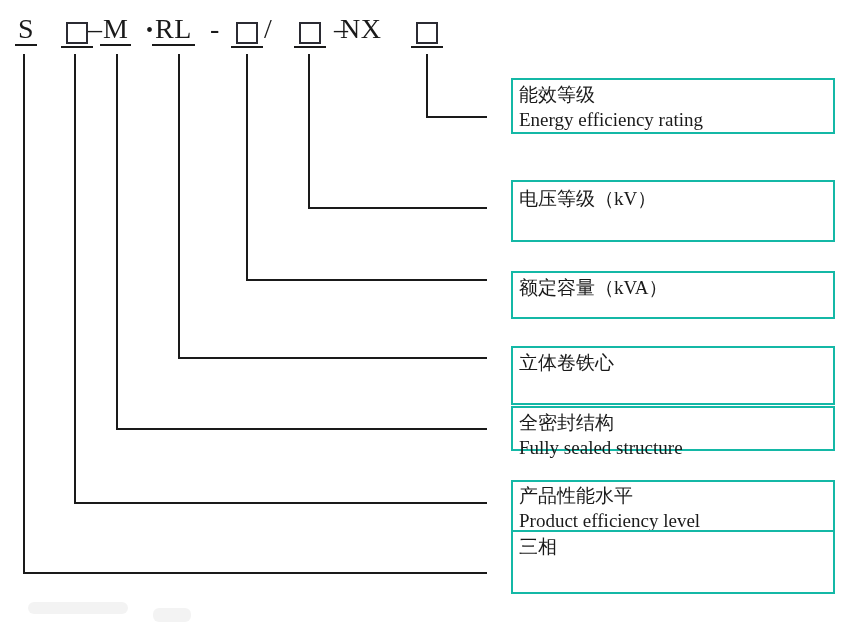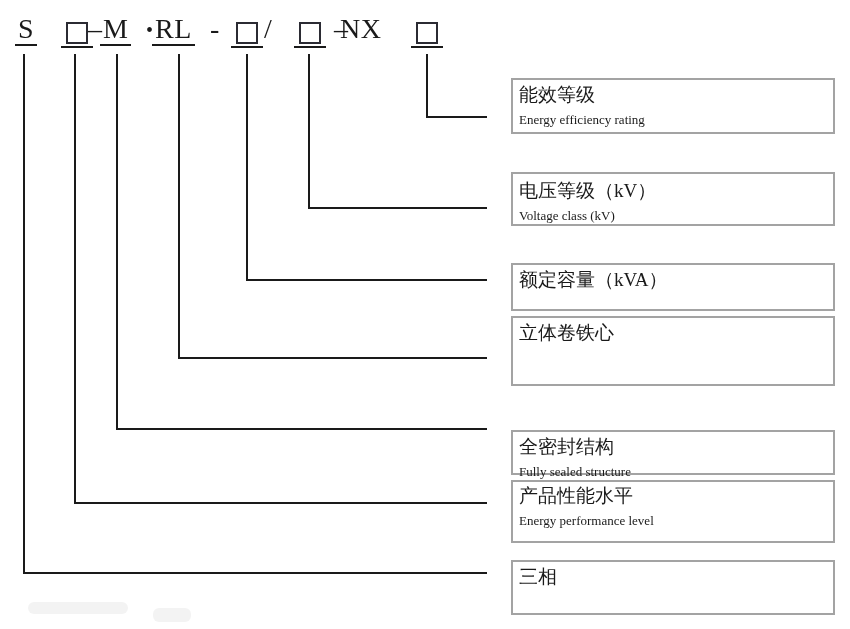--- a/index.html
+++ b/index.html
@@ -13,24 +13,24 @@
   .tok{
     position:absolute;top:14px;display:inline-block;
     font-size:28px;line-height:30px;white-space:nowrap;letter-spacing:0.5px;
   }
   .u{border-bottom:2px solid #1a1a1a;padding:0 3px;}
   .boxtok{width:26px;text-align:center;}
   .sq{display:block;width:18px;height:18px;border:2px solid #2b2b33;margin:8px auto 2px;}
   .bullet{font-size:20px;line-height:32px;}
   .legend-box{
     position:absolute;left:511px;width:324px;box-sizing:border-box;
-    border:2px solid #a3a3a3;background:#ffffff;padding:2px 4px 16px 6px;
+    border:2px solid #14b8a6;background:#ffffff;padding:2px 4px 16px 6px;
   }
   .zh{font-size:19px;line-height:25px;white-space:nowrap;}
-  .en{font-size:13px;line-height:25px;white-space:nowrap;}
+  .en{font-size:19px;line-height:25px;white-space:nowrap;}
   .watermark{position:absolute;background:#ececec;opacity:.65;border-radius:6px;}
 </style>
 </head>
 <body>
 
 <div class="canvas">
 
   <svg class="connectors" width="850" height="629" viewBox="0 0 850 629">
     <path d="M427 54 V117 H487"></path>
     <path d="M309 54 V208 H487"></path>
@@ -63,43 +63,42 @@
     <span class="tok u boxtok" style="left:411px">
         <span class="sq"></span>
       </span>
   </div>
 
   <div class="legend-box" style="top:78px;height:56px">
     <div class="zh">能效等级</div>
     <div class="en">Energy efficiency rating</div>
   </div>
 
-  <div class="legend-box" style="top:172px;height:54px;padding-top:4px">
+  <div class="legend-box" style="top:180px;height:62px;padding-top:4px">
     <div class="zh">电压等级（kV）</div>
-    <div class="en">Voltage class (kV)</div>
   </div>
 
-  <div class="legend-box" style="top:263px;height:48px">
+  <div class="legend-box" style="top:271px;height:48px">
     <div class="zh">额定容量（kVA）</div>
   </div>
 
-  <div class="legend-box" style="top:316px;height:70px">
+  <div class="legend-box" style="top:346px;height:59px">
     <div class="zh">立体卷铁心</div>
   </div>
 
-  <div class="legend-box" style="top:430px;height:45px">
+  <div class="legend-box" style="top:406px;height:45px">
     <div class="zh">全密封结构</div>
     <div class="en">Fully sealed structure</div>
   </div>
 
-  <div class="legend-box" style="top:480px;height:63px;padding-top:1px">
+  <div class="legend-box" style="top:480px;height:54px;padding-top:1px">
     <div class="zh">产品性能水平</div>
-    <div class="en">Energy performance level</div>
+    <div class="en">Product efficiency level</div>
   </div>
 
-  <div class="legend-box" style="top:560px;height:55px">
+  <div class="legend-box" style="top:530px;height:64px">
     <div class="zh">三相</div>
   </div>
 
   <div class="watermark" style="left:28px;top:602px;width:100px;height:12px"></div>
   <div class="watermark" style="left:153px;top:608px;width:38px;height:14px"></div>
 
 </div>
 
 </body></html>

